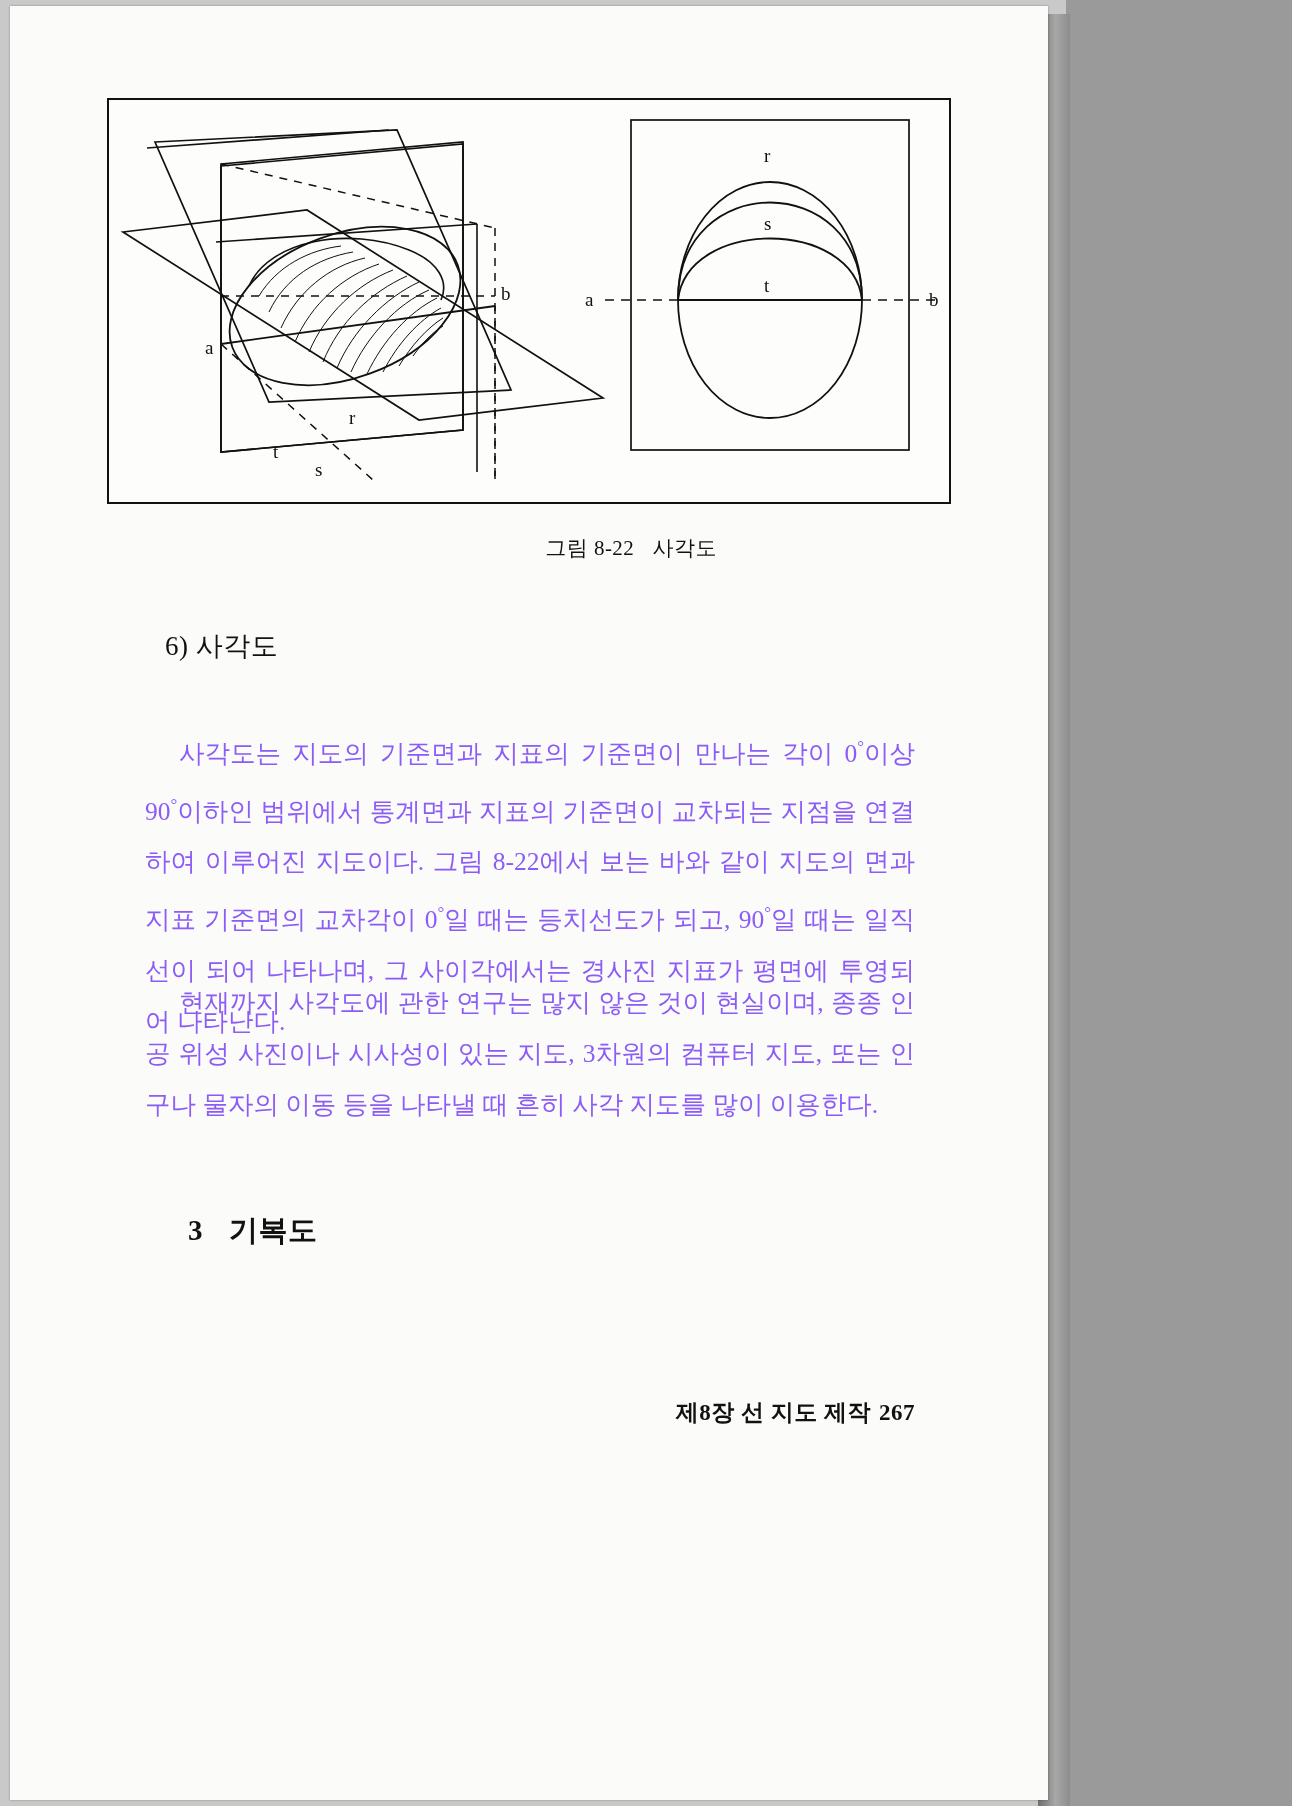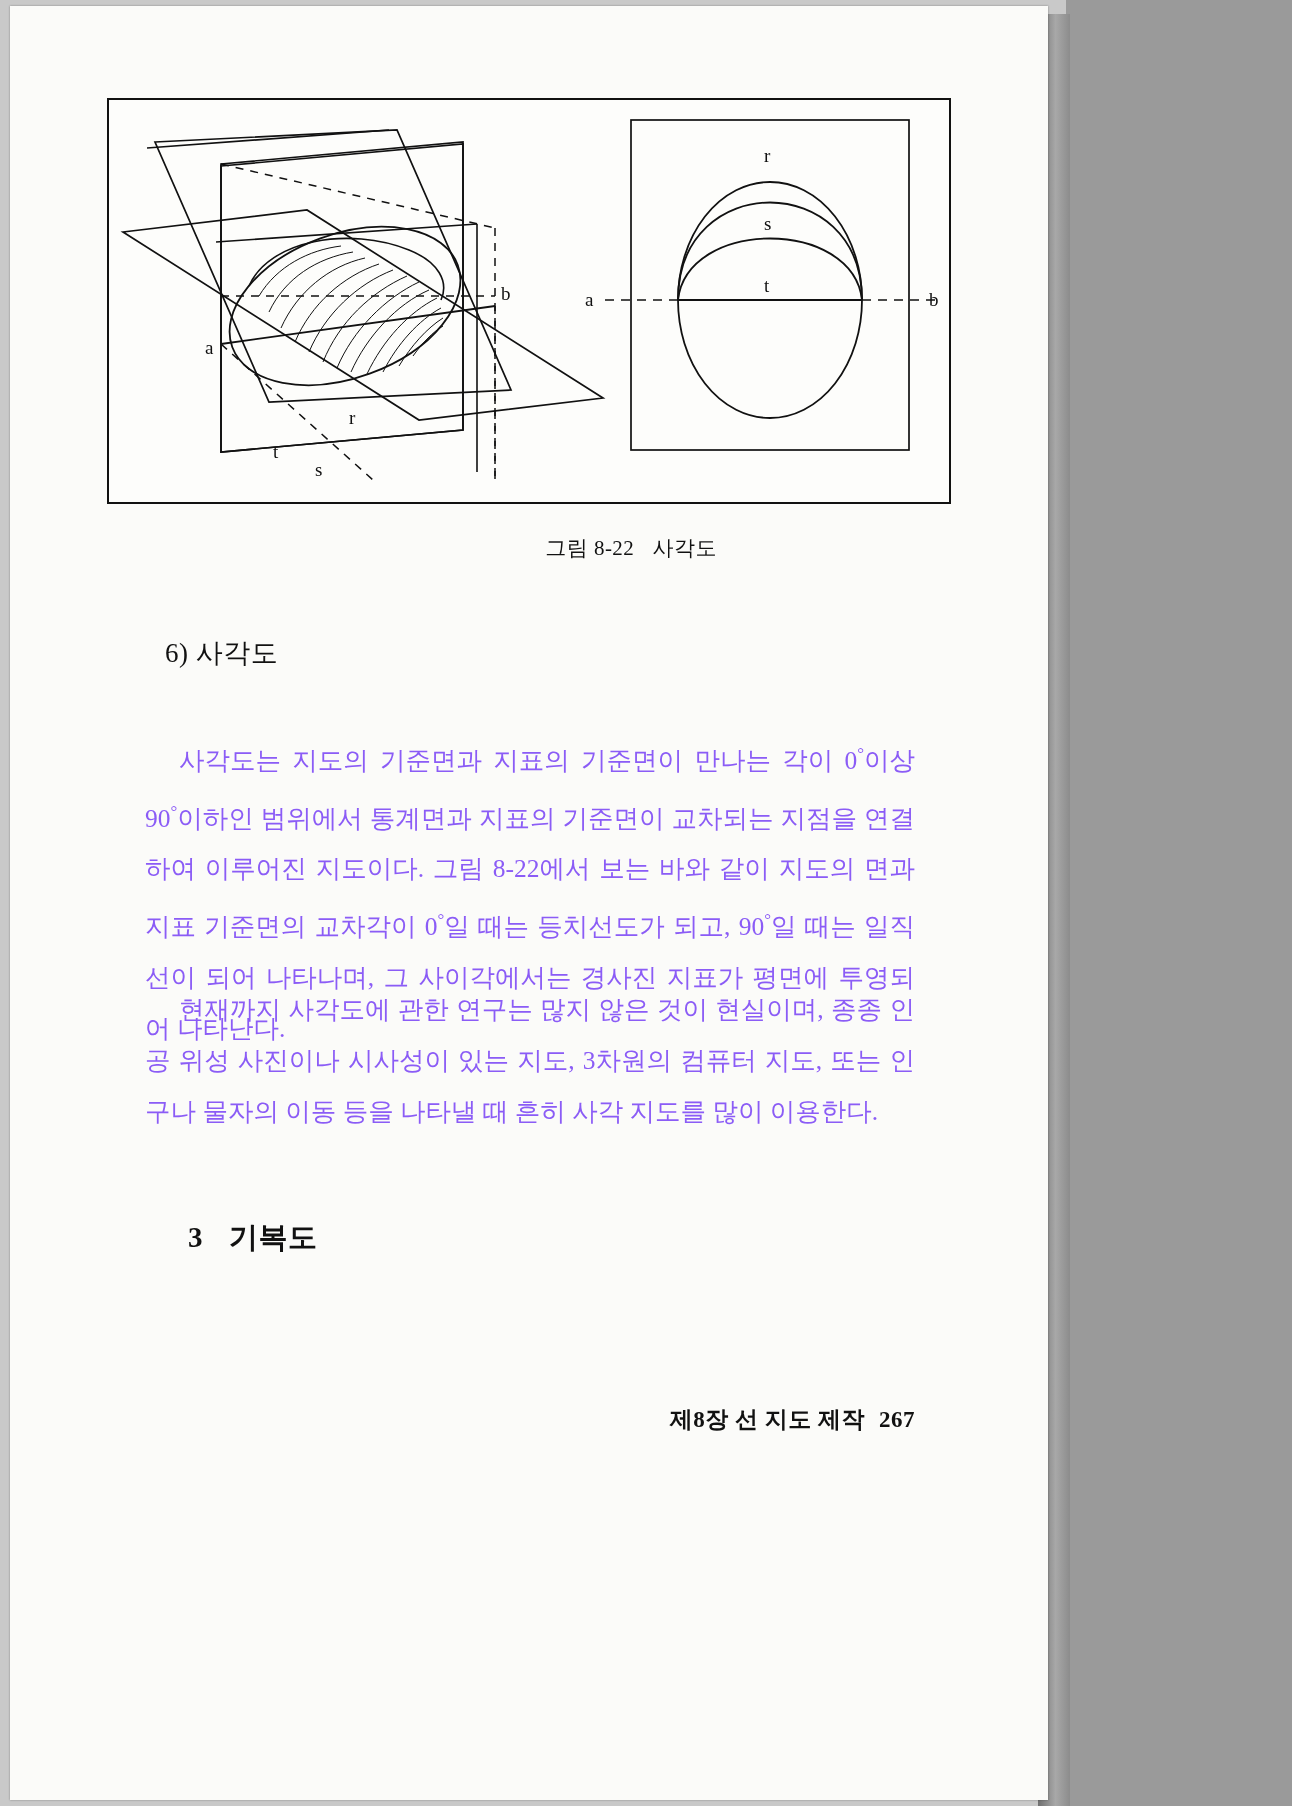--- a/index.html
+++ b/index.html
@@ -71,21 +71,21 @@
     font-size: 21px;
     letter-spacing: 0.5px;
     color: #111;
   }
   .figure-caption .cap-gap { display: inline-block; width: 18px; }
 
   
   .content {
     position: absolute;
     left: 0;
-    top: 16px;
+    top: 9px;
     width: 1038px;
     height: 1342px;
   }
 
   .section-head {
     position: absolute;
     left: 155px;
     font-size: 27px;
     color: #111;
     letter-spacing: 0.5px;
@@ -131,21 +131,21 @@
     position: absolute;
     left: 0;
     top: 1382px;
     width: 905px;
     text-align: right;
     font-size: 23px;
     font-weight: bold;
     color: #111;
     letter-spacing: 0.5px;
   }
-  .footer .pg { margin-left: 14px; }
+  .footer .pg { margin-left: 8px; }
 
   svg text {
     font-family: "Liberation Serif", serif;
     font-size: 19px;
     fill: #111;
   }
 </style>
 </head>
 <body>
 

